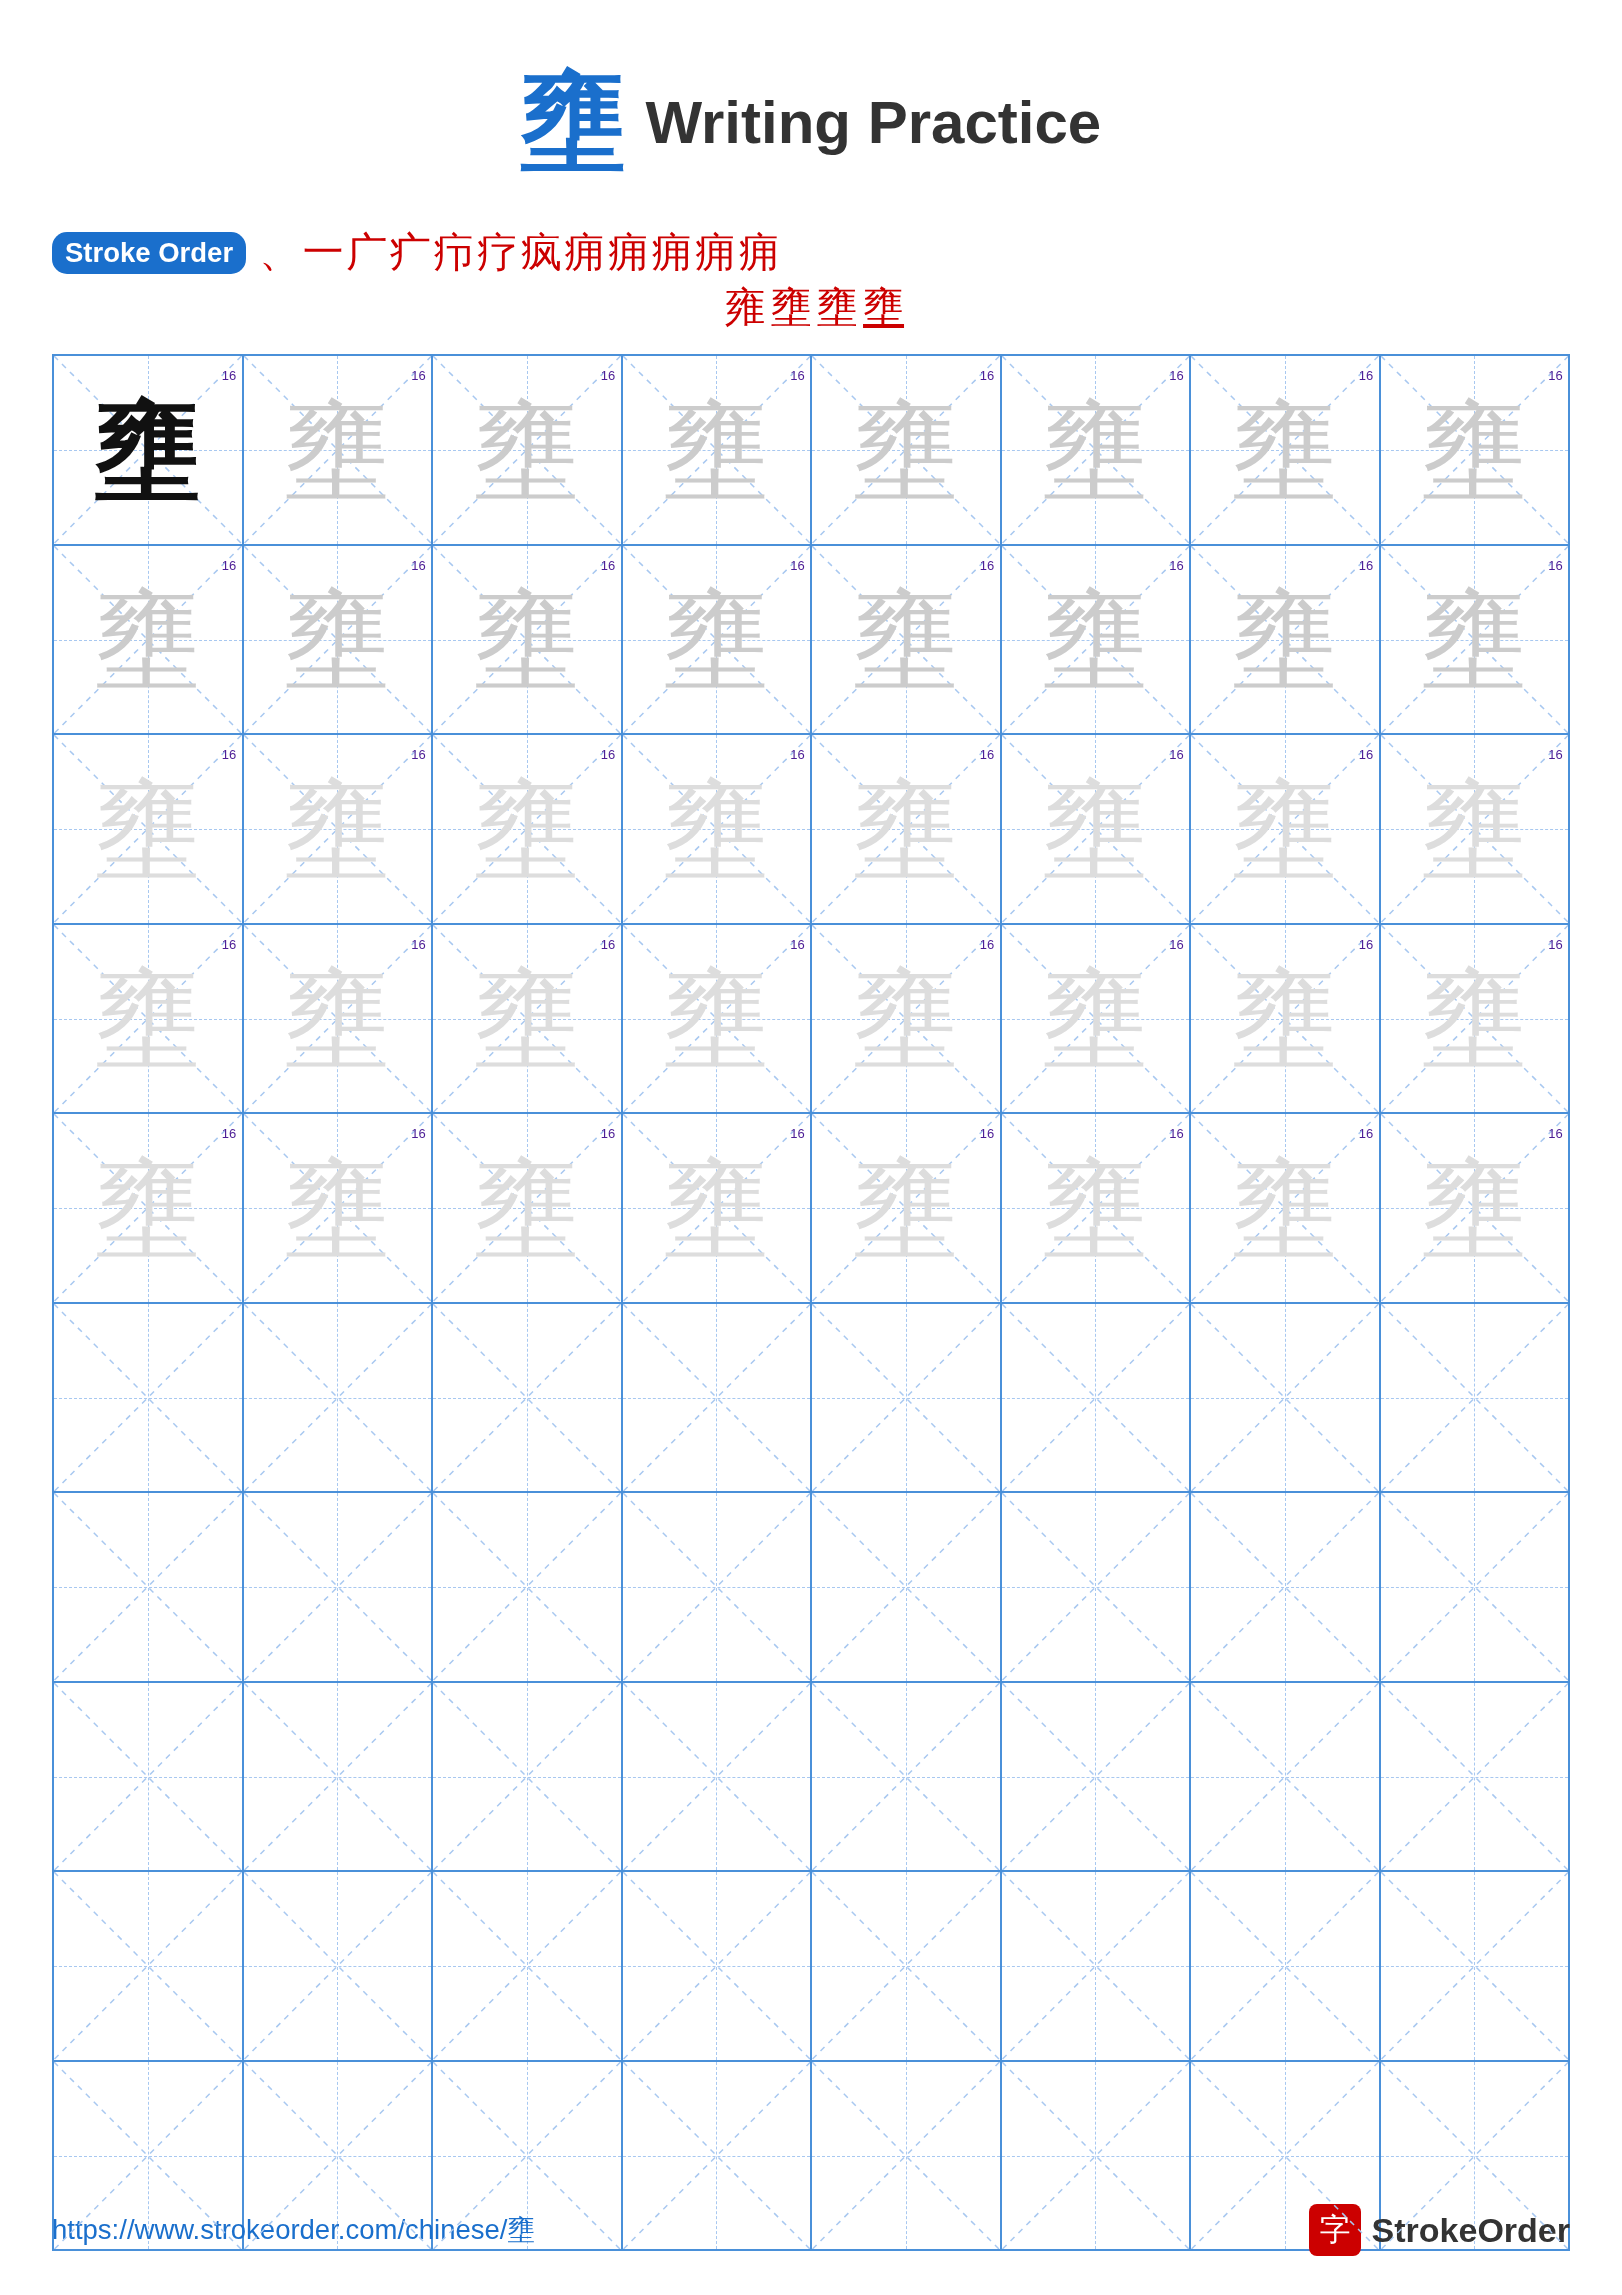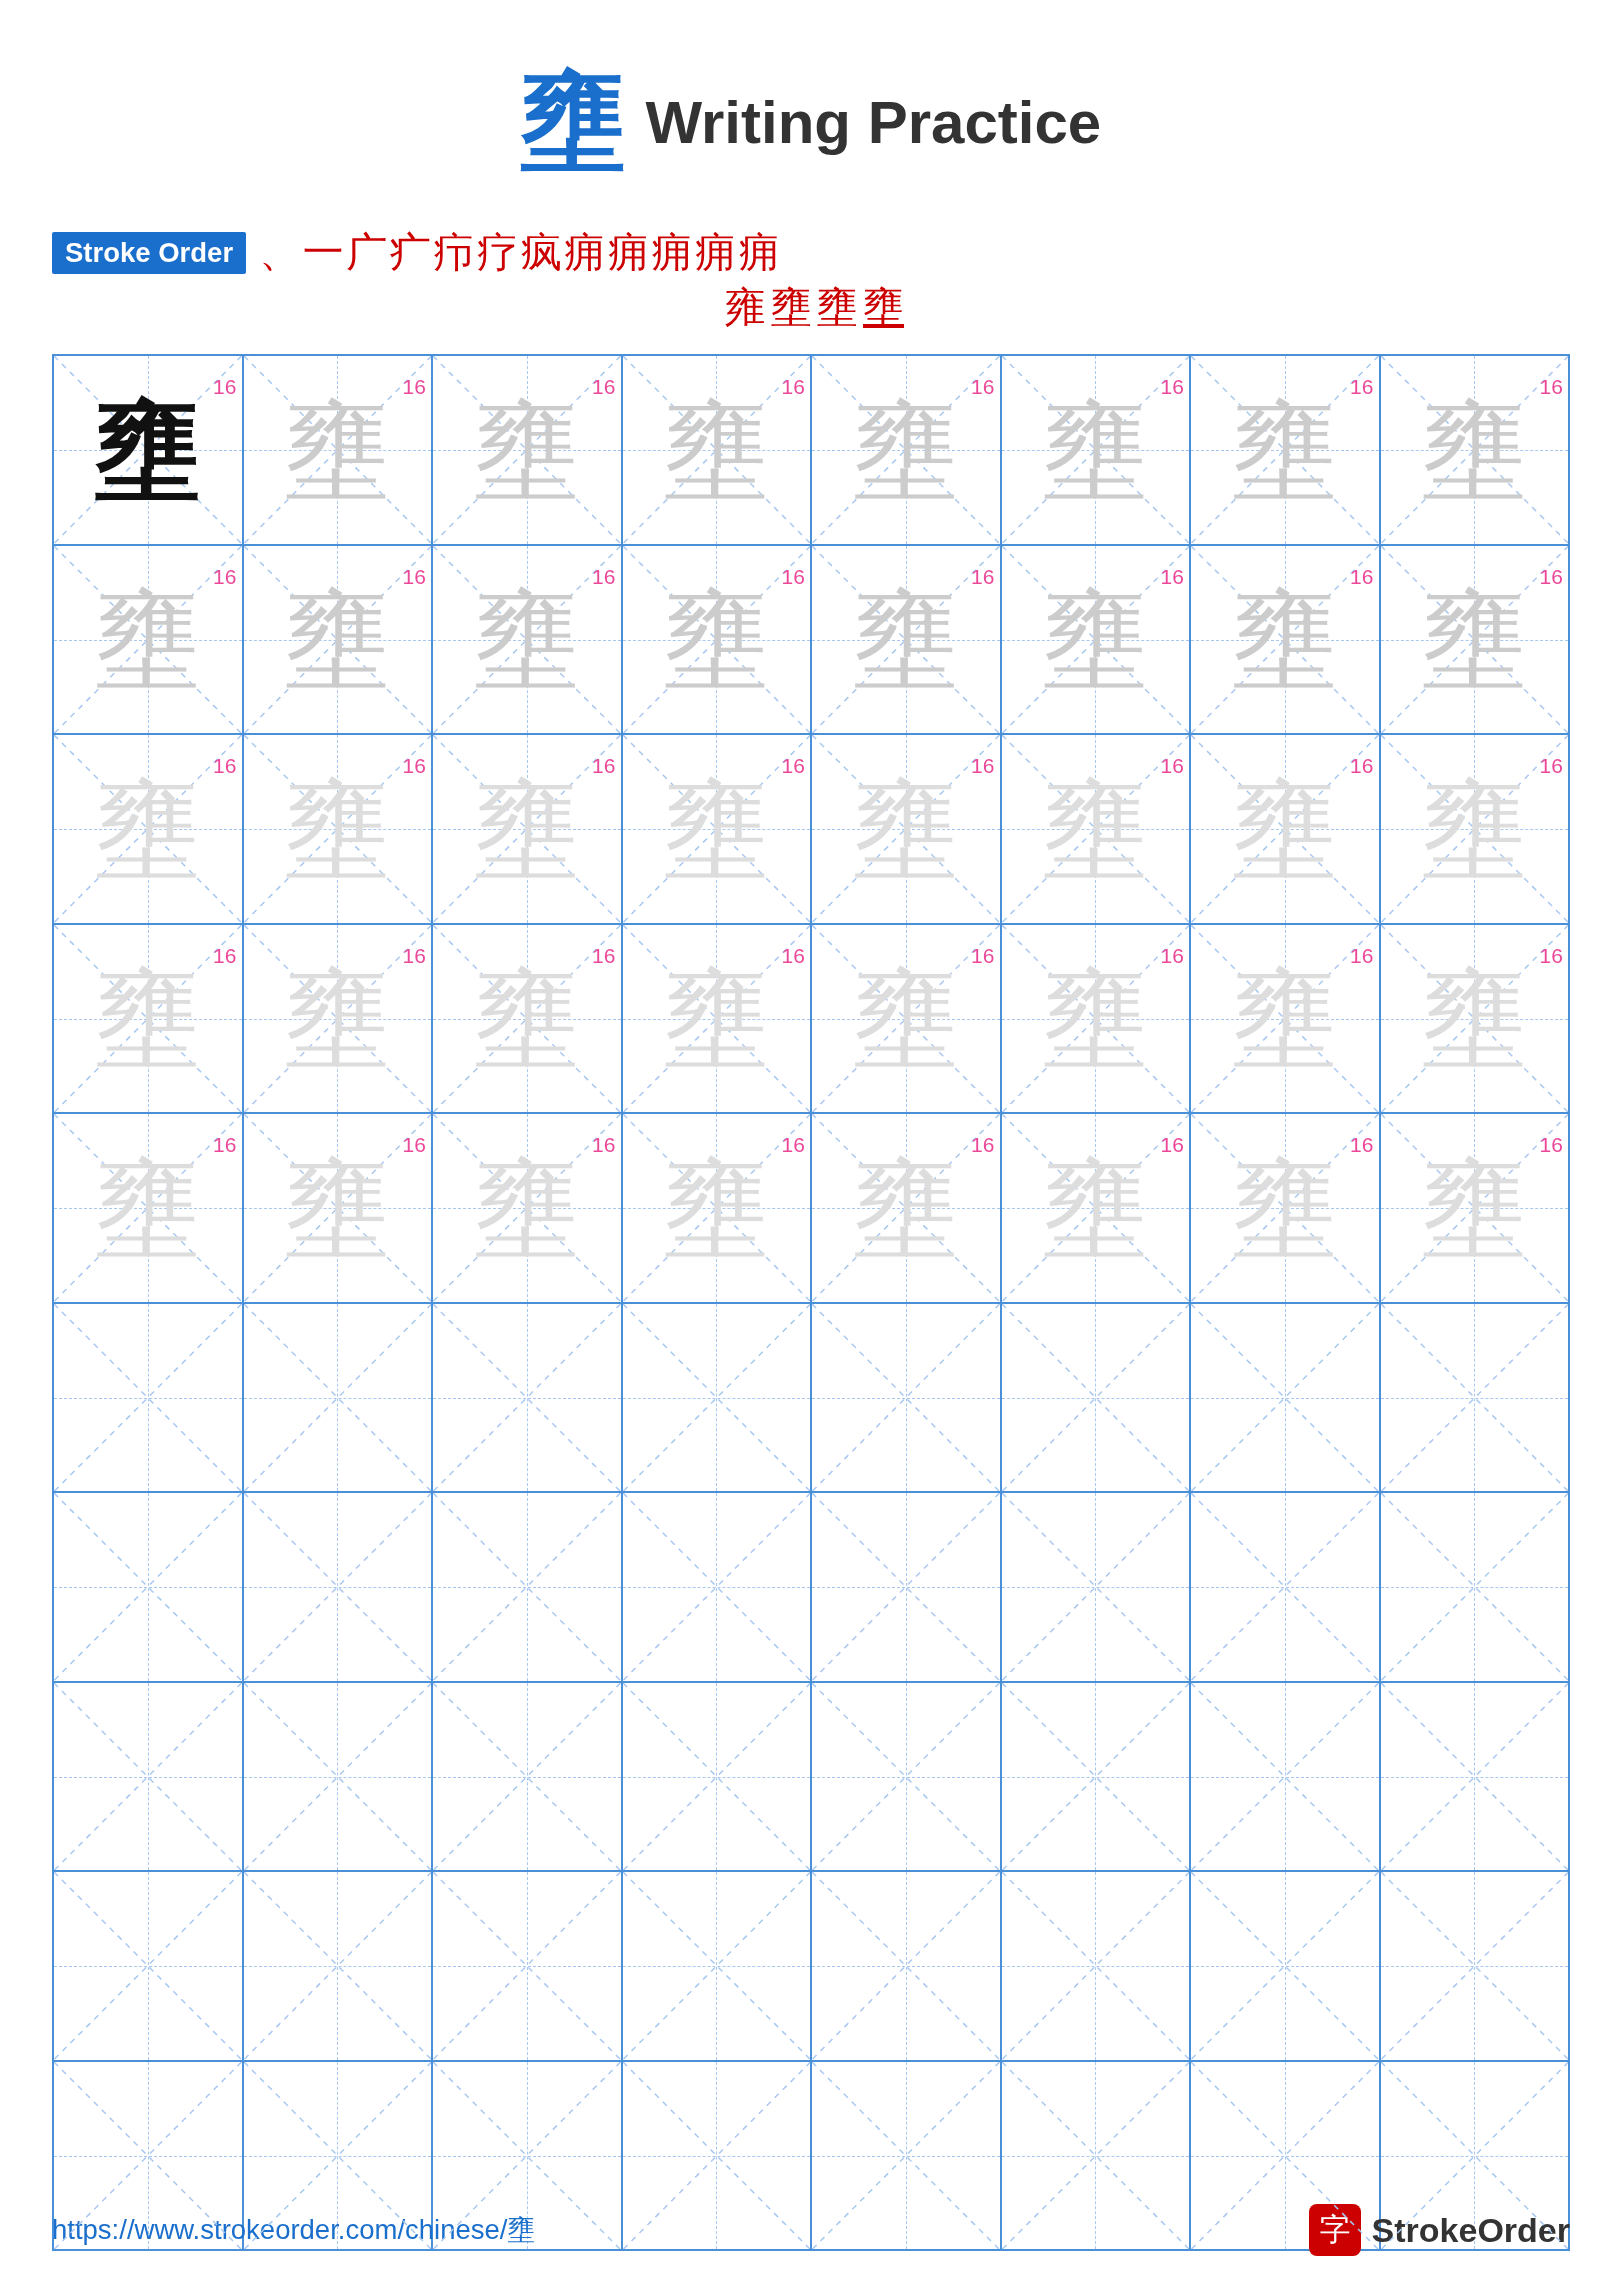--- a/index.html
+++ b/index.html
@@ -53,21 +53,21 @@
       margin-bottom: 13px;
       flex-wrap: wrap;
     }
 
     .stroke-order-badge {
       background: #1a6fcc;
       color: #fff;
       font-size: 27.5px;
       font-weight: bold;
       padding: 5.2px 13px;
-      border-radius: 2px;
+      border-radius: 15px;
       margin-right: 13px;
       white-space: nowrap;
       align-self: center;
     }
 
     .stroke-sequence {
       display: flex;
       flex-wrap: wrap;
       align-items: center;
       gap: 2.6px;
@@ -157,24 +157,24 @@
       color: #ccc;
     }
 
     .cell-char.lighter {
       color: #ddd;
     }
 
     
     .cell-num {
       position: absolute;
-      top: 19px;
+      top: 12px;
       right: 5.2px;
-      font-size: 21px;
-      color: #ec4899;
+      font-size: 13px;
+      color: #4c1d95;
       z-index: 3;
     }
 
     
     .footer {
       position: absolute;
       bottom: 39px;
       left: 52px;
       right: 52px;
       display: flex;

